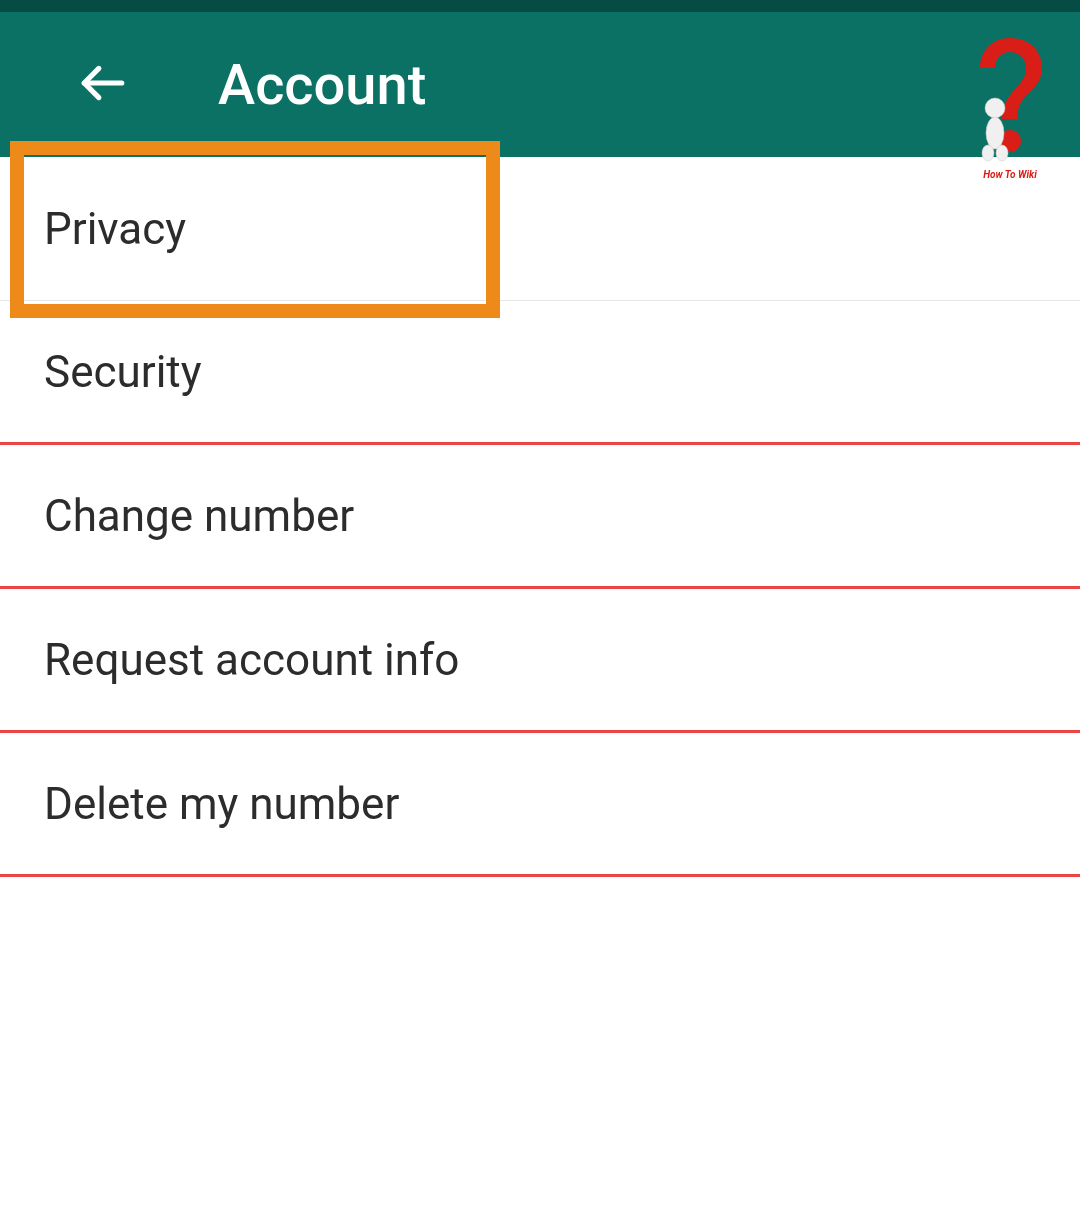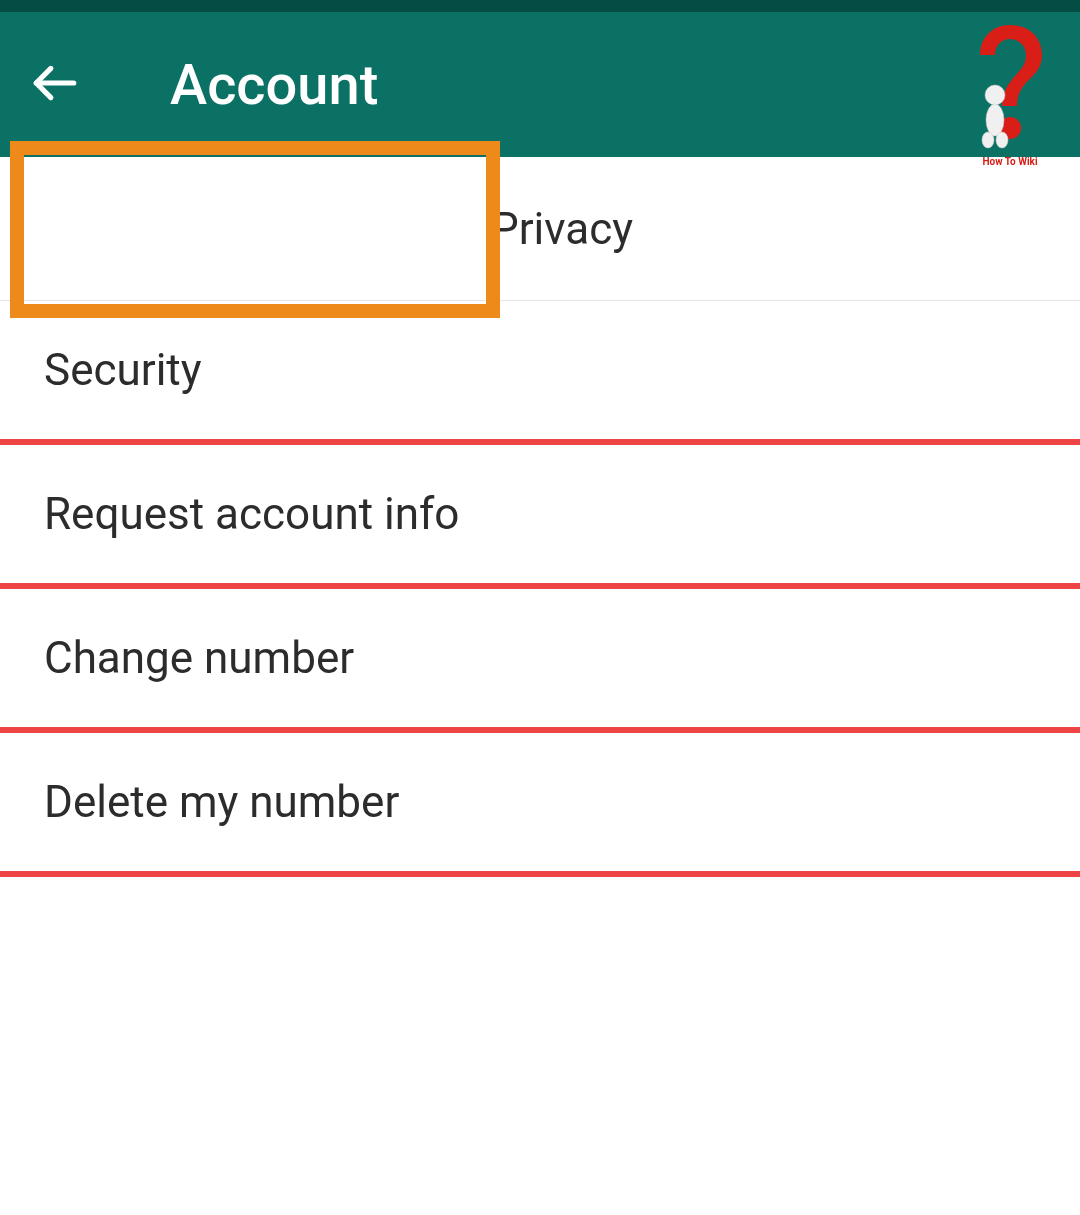--- a/index.html
+++ b/index.html
@@ -17,21 +17,21 @@
     }
     .status-bar {
       height: 12px;
       background: #054d44;
     }
     .header {
       background: #0b7165;
       height: 145px;
       display: flex;
       align-items: center;
-      padding-left: 30px;
+      padding-left: 78px;
       color: #fff;
       position: relative;
       text-align: center;
     }
     .back-arrow {
       cursor: pointer;
       display: flex;
       align-items: center;
       justify-content: center;
       margin-right: 90px;
@@ -40,44 +40,44 @@
       width: 50px;
       height: 50px;
     }
     .header-title {
       font-size: 56px;
       font-weight: 500;
       color: #fff;
     }
     .logo-overlay {
       position: absolute;
-      top: 8px;
+      top: 21px;
       right: 20px;
       width: 100px;
       height: 150px;
       pointer-events: none;
+      font-style: italic;
     }
     .logo-overlay svg {
       width: 100%;
       height: 100%;
     }
     .menu-list {
       background: #fff;
     }
     .menu-item {
       height: 144px;
       display: flex;
       align-items: center;
       padding-left: 44px;
-      border-bottom: 6px solid #ef4444;
+      border-bottom: 3px solid #ef4444;
       cursor: pointer;
     }
     .menu-item:first-child {
       border-bottom: 1px solid #e6e6e6;
-      justify-content: center;
     }
     .menu-label {
       font-size: 44px;
       color: #2c2c2c;
       font-weight: 400;
     }
     .highlight-box {
       position: absolute;
       top: 141px;
       left: 10px;
@@ -123,24 +123,24 @@
 </div>
 
 <div class="menu-list">
   <div class="menu-item">
     <span class="menu-label">Privacy</span>
   </div>
   <div class="menu-item">
     <span class="menu-label">Security</span>
   </div>
   <div class="menu-item">
-    <span class="menu-label">Request account info</span>
+    <span class="menu-label">Change number</span>
   </div>
   <div class="menu-item">
-    <span class="menu-label">Change number</span>
+    <span class="menu-label">Request account info</span>
   </div>
   <div class="menu-item">
     <span class="menu-label">Delete my number</span>
   </div>
 </div>
 
 <div class="blank-area"></div>
 
 <div class="highlight-box"></div>
 

